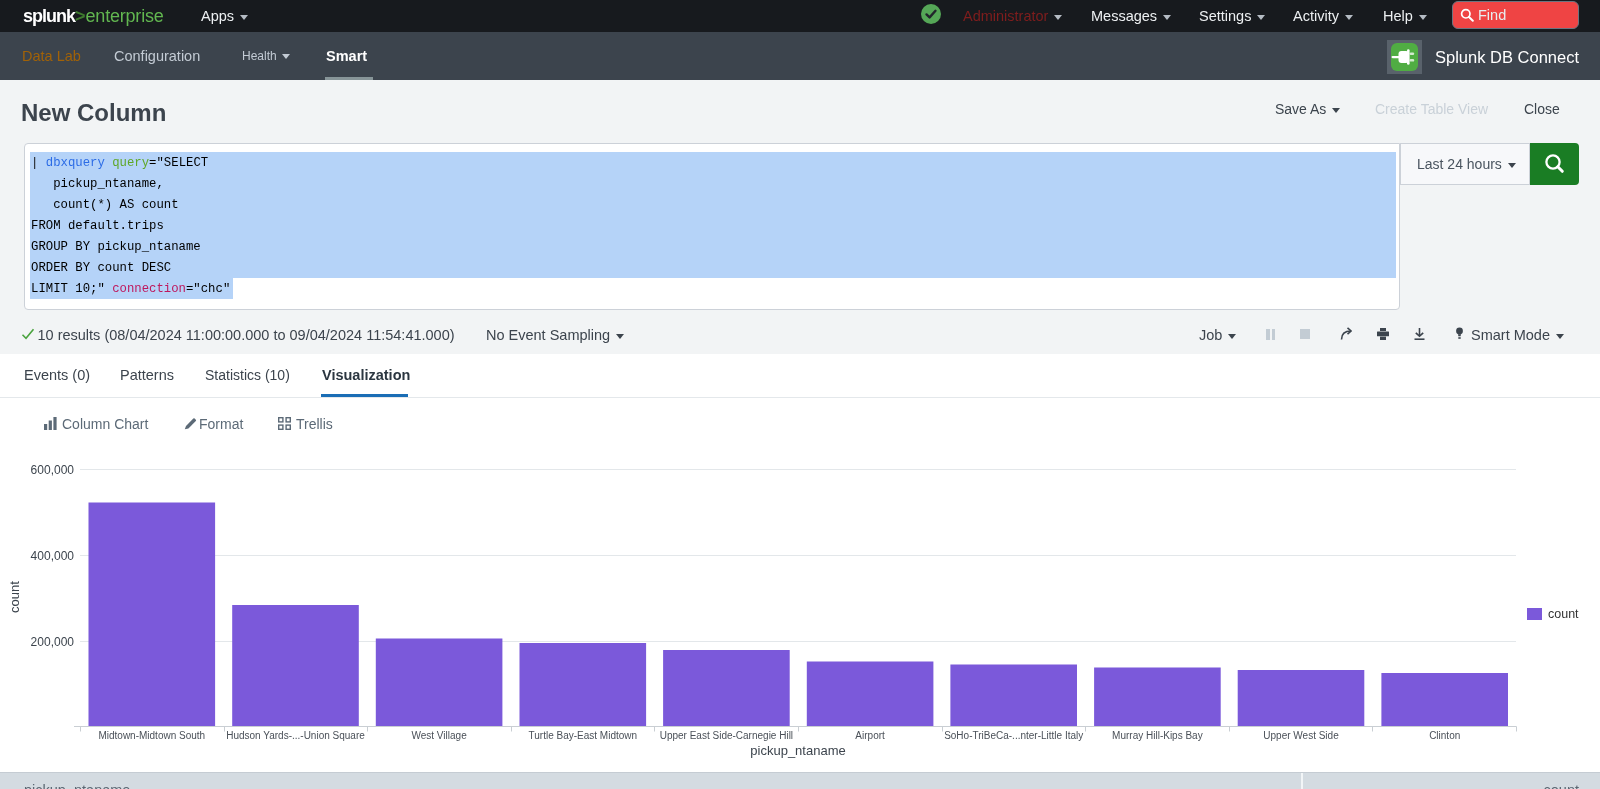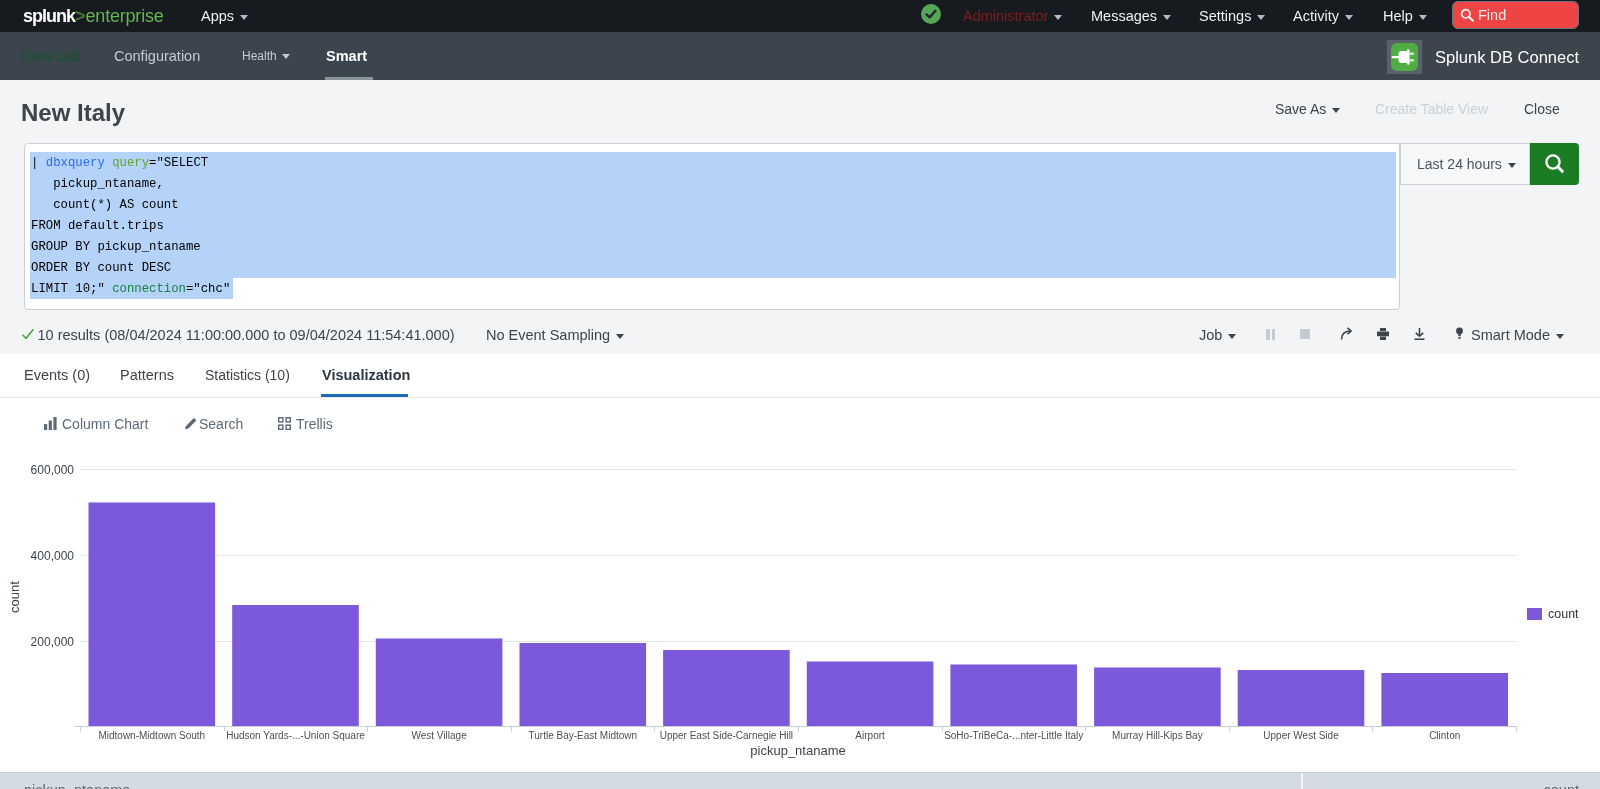--- a/index.html
+++ b/index.html
@@ -29,55 +29,55 @@
 <div class="abs" style="left:1383px;top:0;height:32px;line-height:32px;font-size:14.5px;color:#edf0f2;">Help<span class="caret" style="color:#b5bcc4;"></span></div>
 <div class="abs" style="left:1452px;top:1px;width:127px;height:28px;border:1.5px solid #6b7480;border-radius:6px;background:#ef4444;">
   <svg class="abs" style="left:7px;top:6px;" width="14" height="14" viewBox="0 0 14 14">
       <circle cx="5.8" cy="5.8" r="4.2" stroke="#fff" stroke-width="1.7" fill="none"></circle>
       <path d="M9 9 L12.8 12.8" stroke="#fff" stroke-width="2" stroke-linecap="round"></path>
     </svg>
   <span class="abs" style="left:25px;top:3px;line-height:21px;font-size:14.5px;color:#e8ecef;">Find</span>
 </div>
 
 <div class="abs" style="left:0;top:32px;width:1600px;height:48px;background:#3c444d;"></div>
-<div class="abs" style="left:22px;top:32px;height:48px;line-height:48px;font-size:14.5px;color:#14532d;">Data Lab</div>
+<div class="abs" style="left:22px;top:32px;height:48px;line-height:48px;font-size:14.5px;color:#a16207;">Data Lab</div>
 <div class="abs" style="left:114px;top:32px;height:48px;line-height:48px;font-size:14.5px;color:#c3cbd4;">Configuration</div>
 <div class="abs" style="left:242px;top:32px;height:48px;line-height:48px;font-size:12px;color:#c3cbd4;">Health<span class="caret" style="color:#c3cbd4;margin-left:5px;"></span></div>
 <div class="abs" style="left:326px;top:32px;height:48px;line-height:48px;font-size:14.5px;font-weight:bold;color:#ffffff;">Smart</div>
 <div class="abs" style="left:325px;top:77px;width:48px;height:3px;background:#879598;"></div>
 
 <div class="abs" style="left:1387px;top:40px;width:35px;height:34px;background:#59626b;">
   <div class="abs" style="left:4px;top:3px;width:27px;height:28px;background:#50ad43;border-radius:6px;">
     <svg width="27" height="28" viewBox="0 0 27 28">
       <rect x="0.5" y="12.9" width="9" height="2.3" rx="1.1" fill="#fff"></rect>
       <rect x="7.5" y="8" width="10.5" height="12" rx="3" fill="#fff"></rect>
       <rect x="16" y="6.3" width="2.6" height="15.4" rx="1.3" fill="#fff"></rect>
       <rect x="18.6" y="9.4" width="4.6" height="2.5" rx="1.2" fill="#fff" opacity="0.75"></rect>
       <rect x="18.6" y="16.1" width="4.6" height="2.5" rx="1.2" fill="#fff" opacity="0.75"></rect>
     </svg>
   </div>
 </div>
 <div class="abs" style="left:1435px;top:32px;height:48px;line-height:50px;font-size:16.5px;color:#fff;">Splunk DB Connect</div>
 
-<div class="abs" style="left:21px;top:99px;font-size:24px;font-weight:bold;color:#3c444d;">New Italy</div>
+<div class="abs" style="left:21px;top:99px;font-size:24px;font-weight:bold;color:#3c444d;">New Column</div>
 <div class="abs" style="left:1275px;top:101px;font-size:14px;color:#3c444d;">Save As<span class="caret" style="color:#3c444d;border-left-width:4px;border-right-width:4px;"></span></div>
 <div class="abs" style="left:1375px;top:101px;font-size:14px;color:#c9d1d8;">Create Table View</div>
 <div class="abs" style="left:1524px;top:101px;font-size:14px;color:#3c444d;">Close</div>
 
 <div class="abs" style="left:24px;top:143px;width:1376px;height:167px;background:#fff;border:1px solid #ccd1d8;border-radius:4px 0 4px 4px;"></div>
 
 <div class="abs" style="left:30px;top:152px;width:1366px;height:126px;background:#b5d3f8;"></div>
 <div class="abs" style="left:30px;top:278px;width:203px;height:21px;background:#b5d3f8;"></div>
 <pre class="abs" style="left:31px;top:153px;font-family:'Liberation Mono',monospace;font-size:12.3px;line-height:21px;color:#000;"><span style="color:#111;">| </span><span style="color:#2c6ce6;">dbxquery</span> <span style="color:#5fa728;">query</span>="SELECT
    pickup_ntaname,
    count(*) AS count
 FROM default.trips
 GROUP BY pickup_ntaname
 ORDER BY count DESC
-LIMIT 10;" <span style="color:#15803d;">connection</span>="chc"</pre>
+LIMIT 10;" <span style="color:#be185d;">connection</span>="chc"</pre>
 
 <div class="abs" style="left:1400px;top:143px;width:130px;height:42px;background:#f7f8fa;border:1px solid #ccd1d8;"></div>
 <div class="abs" style="left:1417px;top:143px;height:42px;line-height:42px;font-size:14px;color:#49545f;">Last 24 hours<span class="caret" style="color:#3c444d;"></span></div>
 <div class="abs" style="left:1530px;top:143px;width:49px;height:42px;background:#1a7d24;border-radius:0 4px 4px 0;">
   <svg class="abs" style="left:14px;top:11px;" width="22" height="22" viewBox="0 0 22 22">
       <circle cx="9" cy="8" r="6.6" stroke="#fff" stroke-width="2.3" fill="none"></circle>
       <path d="M13.8 12.8 L18.3 17.3" stroke="#fff" stroke-width="3" stroke-linecap="round"></path>
     </svg>
 </div>
 
@@ -129,21 +129,21 @@
     <g fill="#5c6a77">
       <rect x="0" y="7" width="3.2" height="6"></rect>
       <rect x="4.7" y="3.5" width="3.2" height="9.5"></rect>
       <rect x="9.4" y="0" width="3.2" height="13"></rect>
     </g>
   </svg>
 <div class="abs" style="left:62px;top:416px;font-size:14px;color:#5c6a77;">Column Chart</div>
 <svg class="abs" style="left:184px;top:417px;" width="13" height="13" viewBox="0 0 13 13">
     <path d="M0.8 12.2 L2 8.9 L9.3 1.6 a1 1 0 0 1 1.4 0 l1.1 1.1 a1 1 0 0 1 0 1.4 L4.4 11.4 Z" fill="#5c6a77"></path>
   </svg>
-<div class="abs" style="left:199px;top:416px;font-size:14px;color:#5c6a77;">Search</div>
+<div class="abs" style="left:199px;top:416px;font-size:14px;color:#5c6a77;">Format</div>
 <svg class="abs" style="left:278px;top:417px;" width="13" height="13" viewBox="0 0 13 13">
     <g fill="none" stroke="#5c6a77" stroke-width="1.4">
       <rect x="0.7" y="0.7" width="4.2" height="4.2"></rect>
       <rect x="8.1" y="0.7" width="4.2" height="4.2"></rect>
       <rect x="0.7" y="8.1" width="4.2" height="4.2"></rect>
       <rect x="8.1" y="8.1" width="4.2" height="4.2"></rect>
     </g>
   </svg>
 <div class="abs" style="left:296px;top:416px;font-size:14px;color:#5c6a77;">Trellis</div>
 

